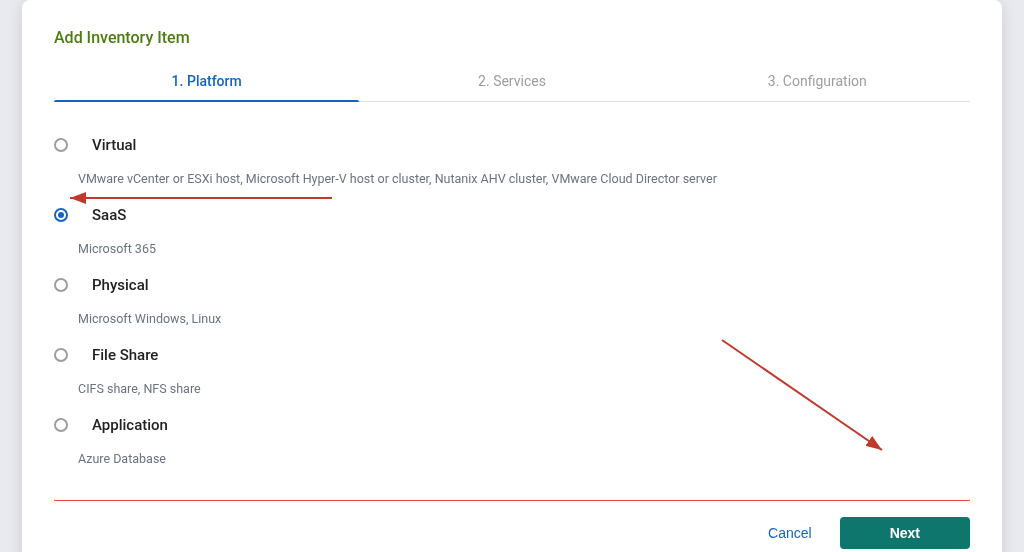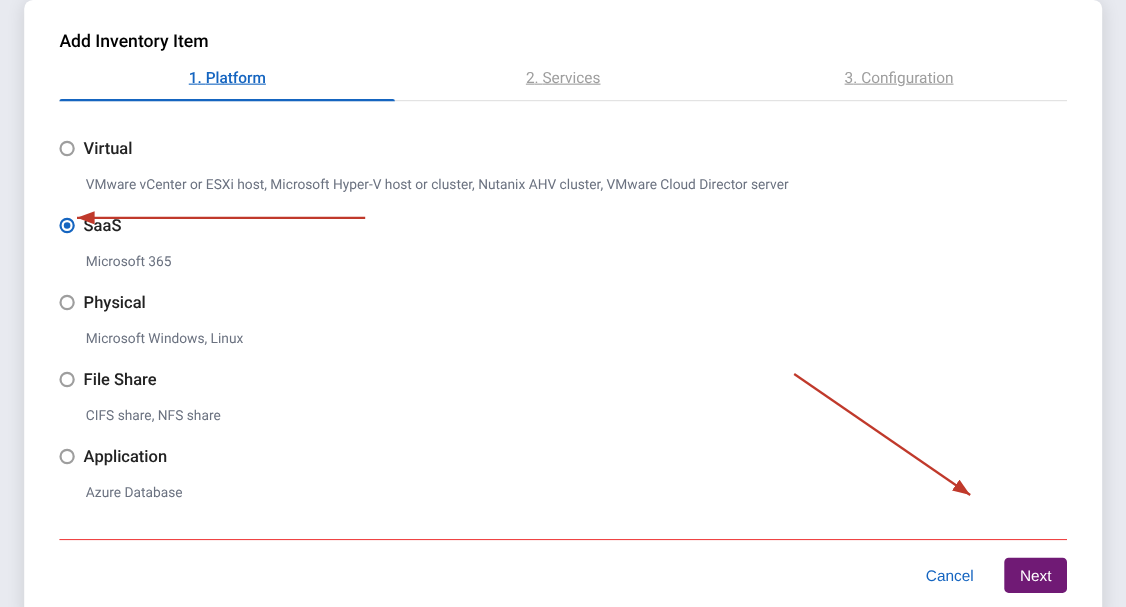--- a/index.html
+++ b/index.html
@@ -16,37 +16,36 @@
       border-radius: 8px;
       width: 980px;
       min-height: 530px;
       box-shadow: 0 2px 16px rgba(0,0,0,0.12);
       padding: 28px 32px 24px 32px;
       position: relative;
     }
     .dialog-title {
       font-size: 16px;
       font-weight: 500;
-      color: #000000;
-      margin-bottom: 16px;
+      color: #4d7c0f;
+      margin-bottom: 26px;
     }
     .steps-bar {
       display: flex;
       border-bottom: 1px solid #e0e0e0;
       margin-bottom: 24px;
     }
     .step {
       flex: 1;
       text-align: center;
       padding-bottom: 12px;
       font-size: 14px;
       color: #9e9e9e;
       position: relative;
       cursor: pointer;
-      text-decoration: underline;
     }
     .step.active {
       color: #1565c0;
       font-weight: 500;
     }
     .step.active::after {
       content: '';
       position: absolute;
       bottom: -1px;
       left: 0;
@@ -59,21 +58,21 @@
       display: flex;
       flex-direction: column;
       gap: 0px;
     }
     .option-item {
       padding: 10px 0 10px 0;
     }
     .option-label {
       display: flex;
       align-items: center;
-      gap: 8px;
+      gap: 24px;
       font-size: 15px;
       font-weight: 500;
       color: #222;
       cursor: pointer;
     }
     .option-desc {
       margin-left: 24px;
       font-size: 12.5px;
       color: #6b7280;
       margin-top: 17px;
@@ -124,28 +123,28 @@
     .btn-cancel {
       background: transparent;
       border: none;
       color: #1565c0;
       font-size: 14px;
       font-weight: 500;
       cursor: pointer;
       padding: 8px 16px;
     }
     .btn-next {
-      background: #701a75;
+      background: #0f766e;
       color: #fff;
       border: none;
       border-radius: 4px;
       font-size: 14px;
-      font-weight: 400;
-      cursor: pointer;
-      padding: 8px 14px;
+      font-weight: 700;
+      cursor: pointer;
+      padding: 8px 50px;
     }
 
     
     .arrow-container {
       position: absolute;
       top: 0; left: 0;
       width: 100%; height: 100%;
       pointer-events: none;
     }
     .arrow-svg {

